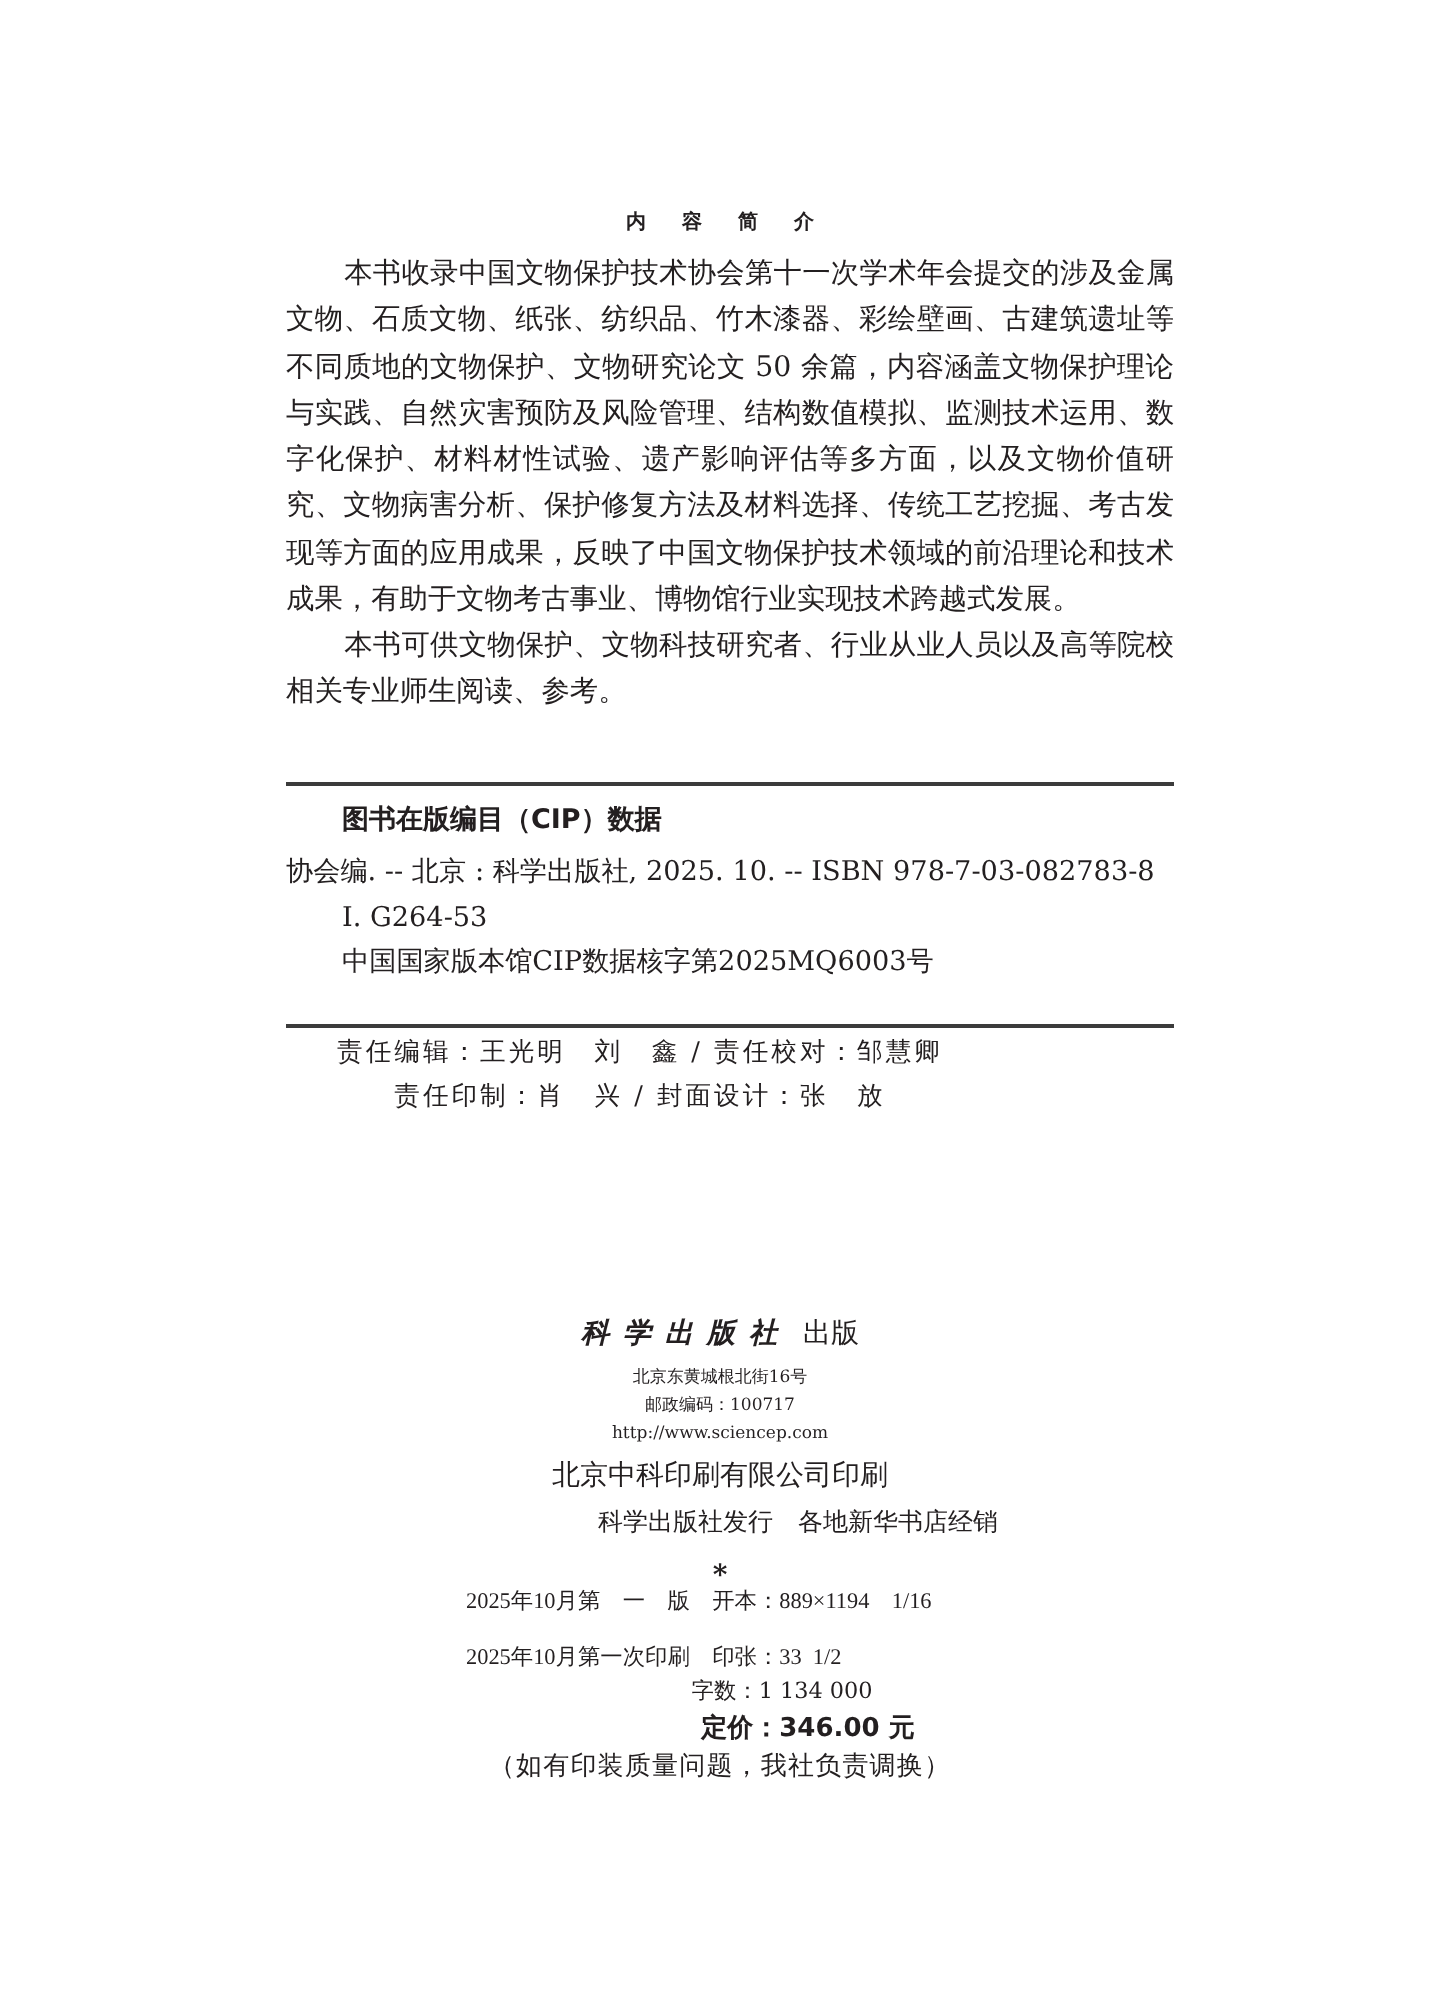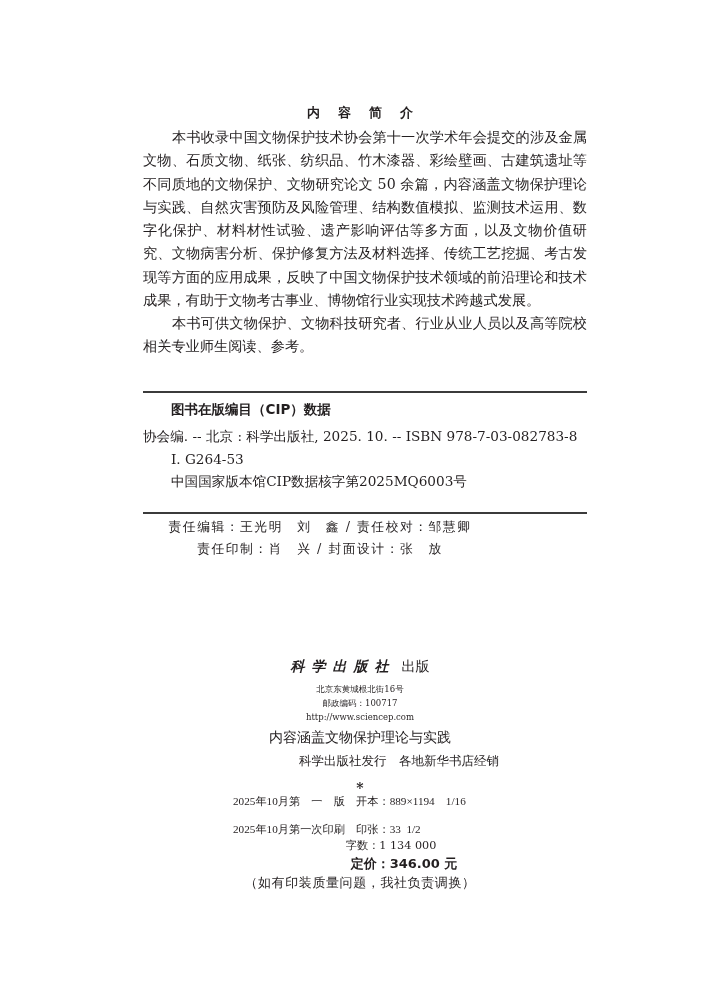--- a/index.html
+++ b/index.html
@@ -5,21 +5,21 @@
     html, body { margin: 0; padding: 0; background: #ffffff; }
     body {
       width: 720px; height: 1000px; position: relative; overflow: hidden;
       font-family: "DejaVu Serif", "Liberation Serif", serif;
       color: #231f20;
     }
     .abs { position: absolute; }
     .title {
       left: 0; width: 720px; top: 104px; text-align: center;
       font-family: "DejaVu Sans", "Liberation Sans", sans-serif;
-      font-size: 13px; font-weight: bold; letter-spacing: 18px; text-indent: 18px;
+      font-size: 10px; font-weight: bold; letter-spacing: 18px; text-indent: 18px;
     }
     .para {
       left: 143px; width: 444px; font-size: 14.2px; line-height: 23.3px;
       text-align: justify; text-align-last: left;
     }
     .para .ind { display: inline-block; width: 29px; }
     .p1 { top: 126px; }
     .p2 { top: 312px; }
     .rule { left: 143px; width: 444px; height: 1.5px; background: #3b3b3b; }
     .r1 { top: 391px; }
@@ -80,21 +80,21 @@
   <div>责任印制：肖　兴 / 封面设计：张　放</div>
 </div>
 
 <div class="abs center-block pub-name">
   <span class="brand">科学出版社</span><span>出版</span>
 </div>
 <div class="abs center-block small addr">北京东黄城根北街16号</div>
 <div class="abs center-block small post">邮政编码：100717</div>
 <div class="abs center-block small url">http://www.sciencep.com</div>
 
-<div class="abs center-block printer">内容涵盖文物保护理论与实践</div>
+<div class="abs center-block printer">北京中科印刷有限公司印刷</div>
 <div class="abs center-block dist">科学出版社发行　各地新华书店经销</div>
 <div class="abs center-block star">*</div>
 
 <div class="abs ed-line ed1">2025年10月第　一　版　开本：889×1194　1/16</div>
 <div class="abs ed-line ed2">2025年10月第一次印刷　印张：33  1/2</div>
 <div class="abs center-block words">字数：1 134 000</div>
 <div class="abs center-block price">定价：346.00 元</div>
 <div class="abs center-block notice">（如有印装质量问题，我社负责调换）</div>
 
 </body></html>

